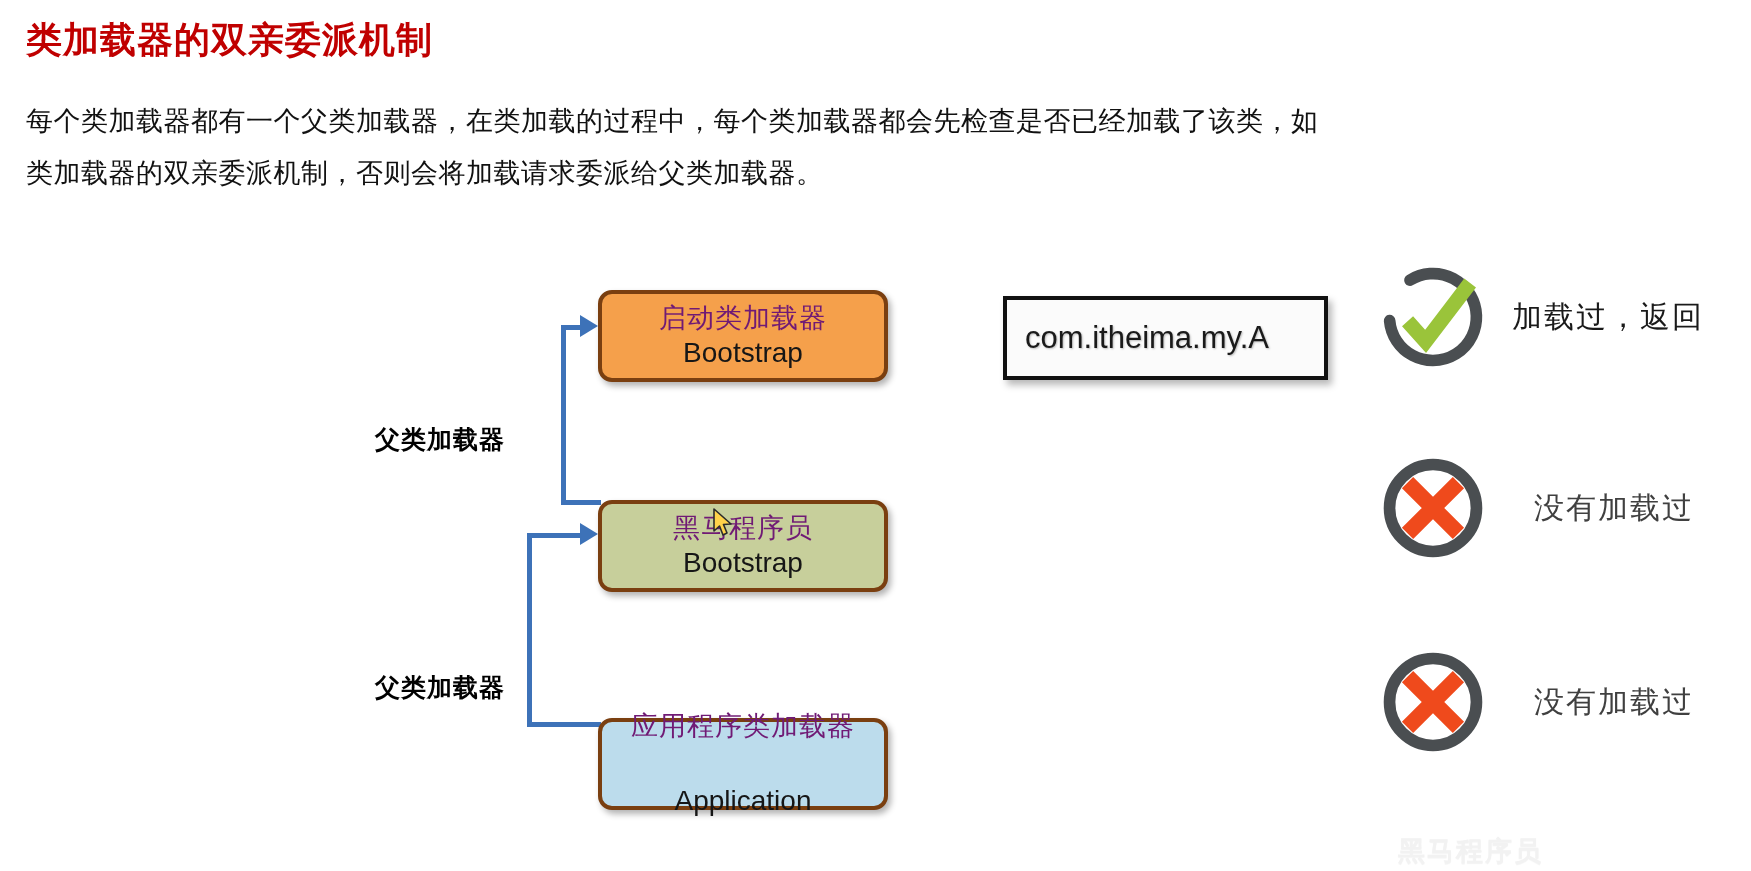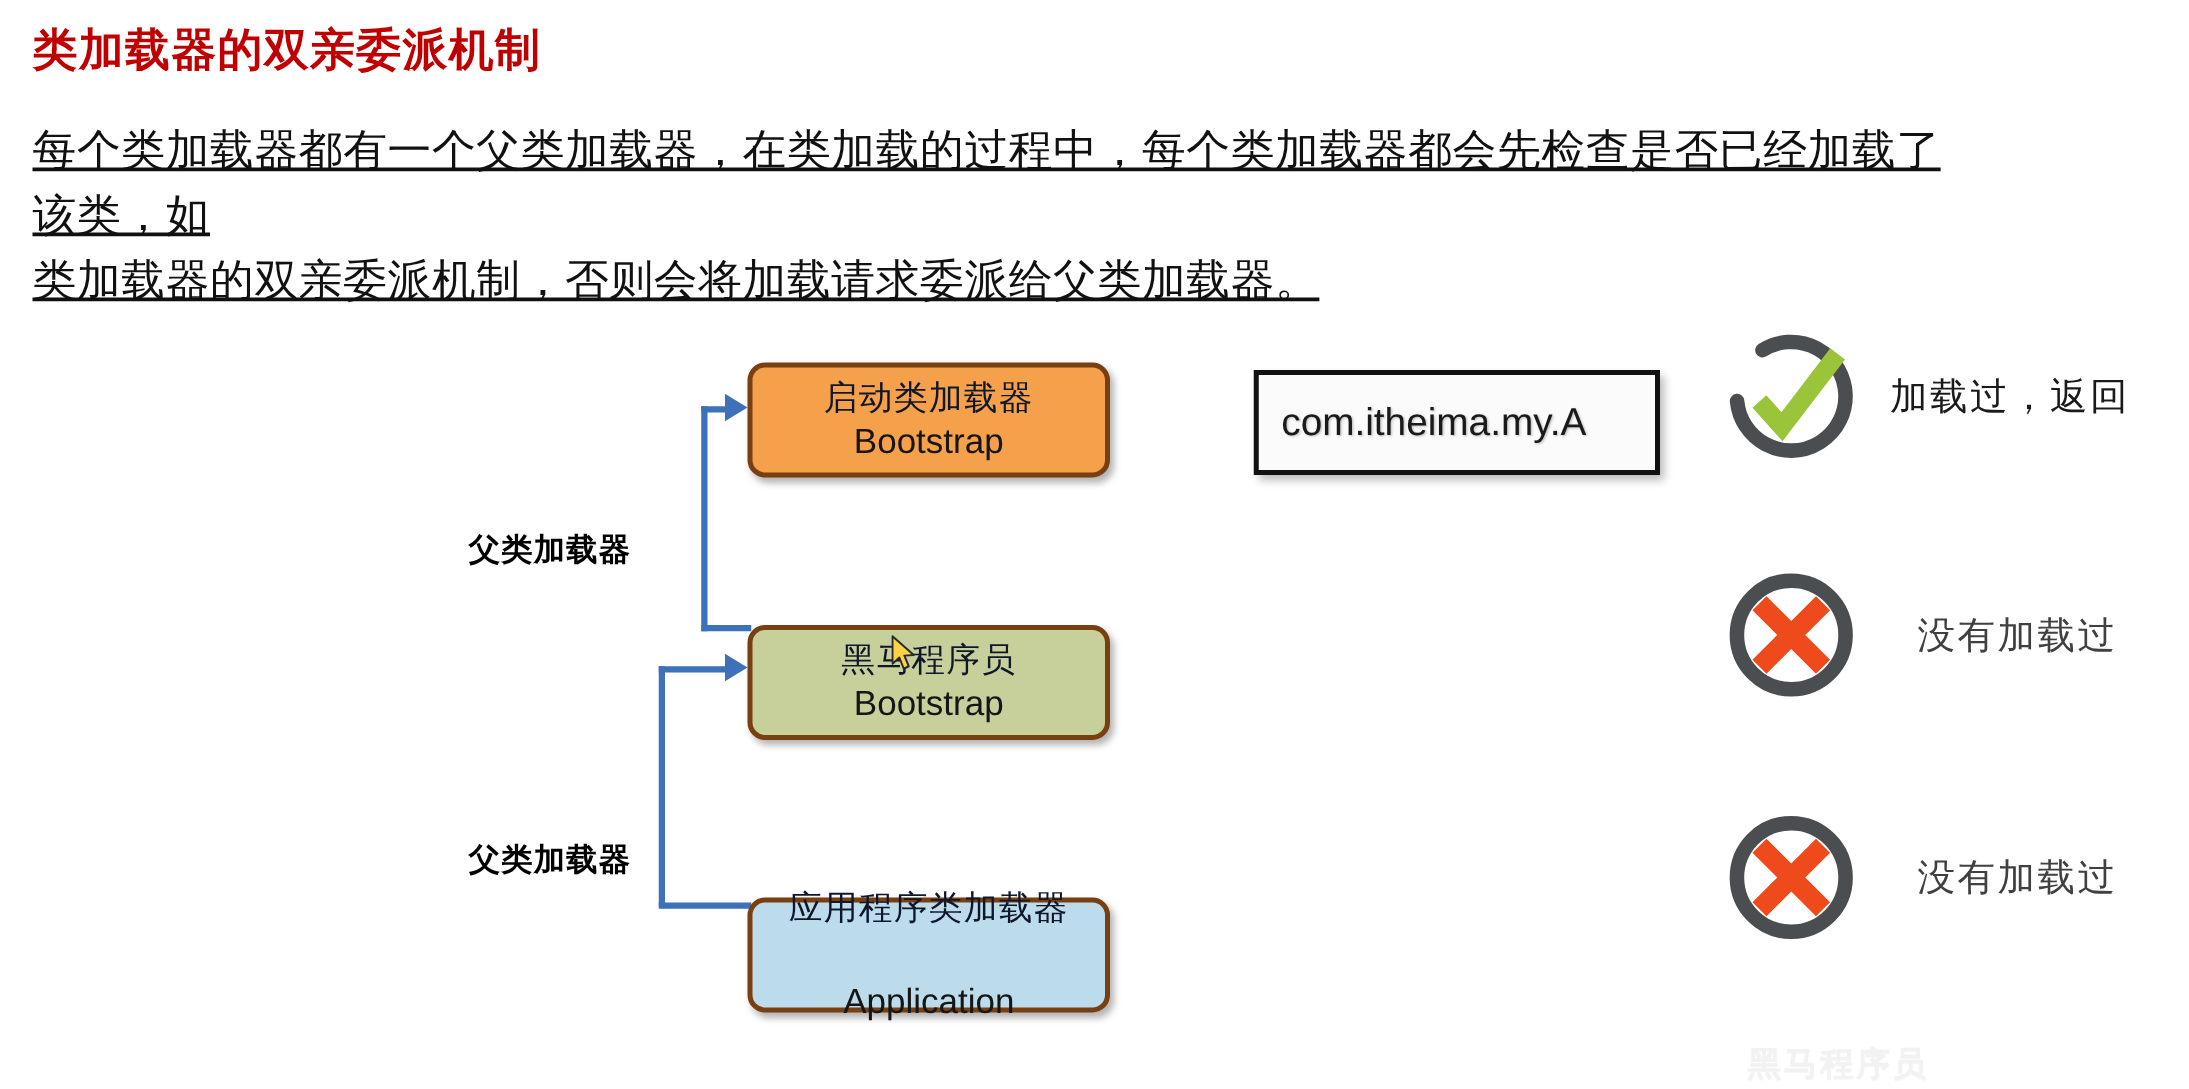--- a/index.html
+++ b/index.html
@@ -12,38 +12,37 @@
   .page{position:absolute;inset:0;}
 
   
   .title{
     position:absolute;left:26px;top:16px;
     font-size:36px;font-weight:700;color:#c00000;
     letter-spacing:1px;white-space:nowrap;
   }
   .para{
     position:absolute;left:26px;top:95px;width:1560px;
-    font-size:35px;line-height:52px;color:#111111;
+    font-size:27px;line-height:52px;color:#111111;
     letter-spacing:0.5px;
-    text-decoration:underline;
   }
   .para span{display:block;}
 
   
   .box{
     position:absolute;
     border:4px solid #7a3f10;
     border-radius:14px;
     box-sizing:border-box;
     display:flex;flex-direction:column;
     align-items:center;justify-content:center;
     box-shadow:3px 4px 6px rgba(0,0,0,0.30);
     text-align:center;
   }
-  .box .cn{font-size:27px;color:#0f172a;line-height:34px;letter-spacing:1px;}
+  .box .cn{font-size:27px;color:#701a75;line-height:34px;letter-spacing:1px;}
   .box .en{font-size:28px;color:#161616;line-height:36px;}
 
   #box-bootstrap{left:598px;top:290px;width:290px;height:92px;background:#f5a04b;}
   #box-extension{left:598px;top:500px;width:290px;height:92px;background:#c7cf9b;}
   #box-application{left:598px;top:718px;width:290px;height:92px;background:#bcdcec;gap:40px;}
 
   
   .conn{position:absolute;background:#3d72b8;}
   .conn.v{width:5px;}
   .conn.h{height:5px;}

